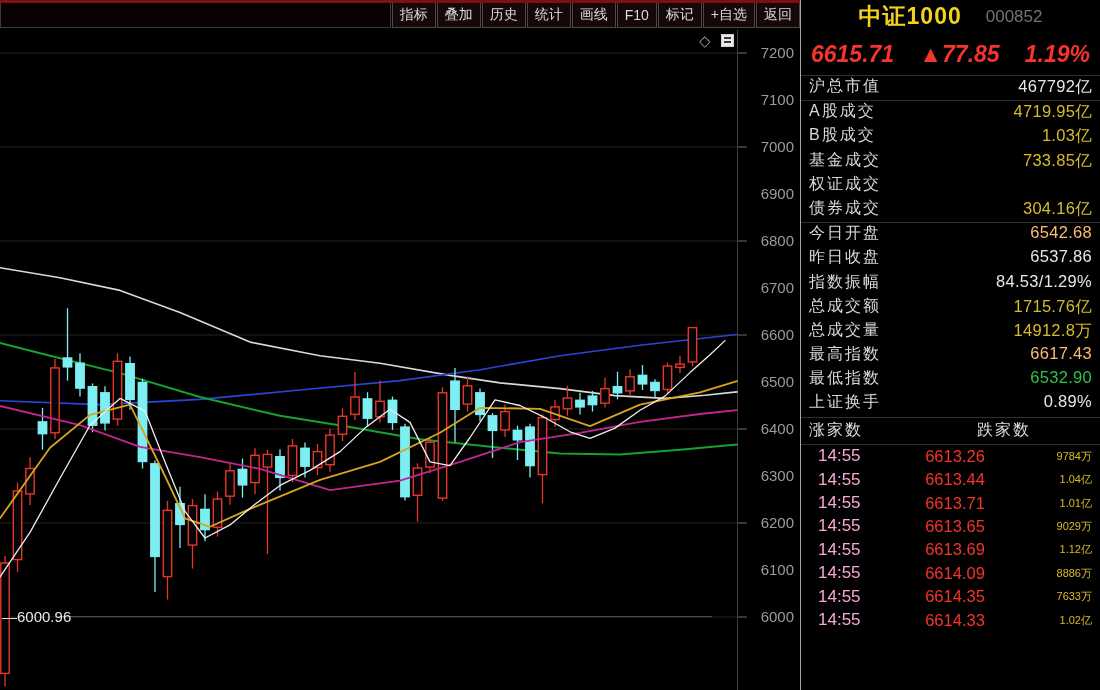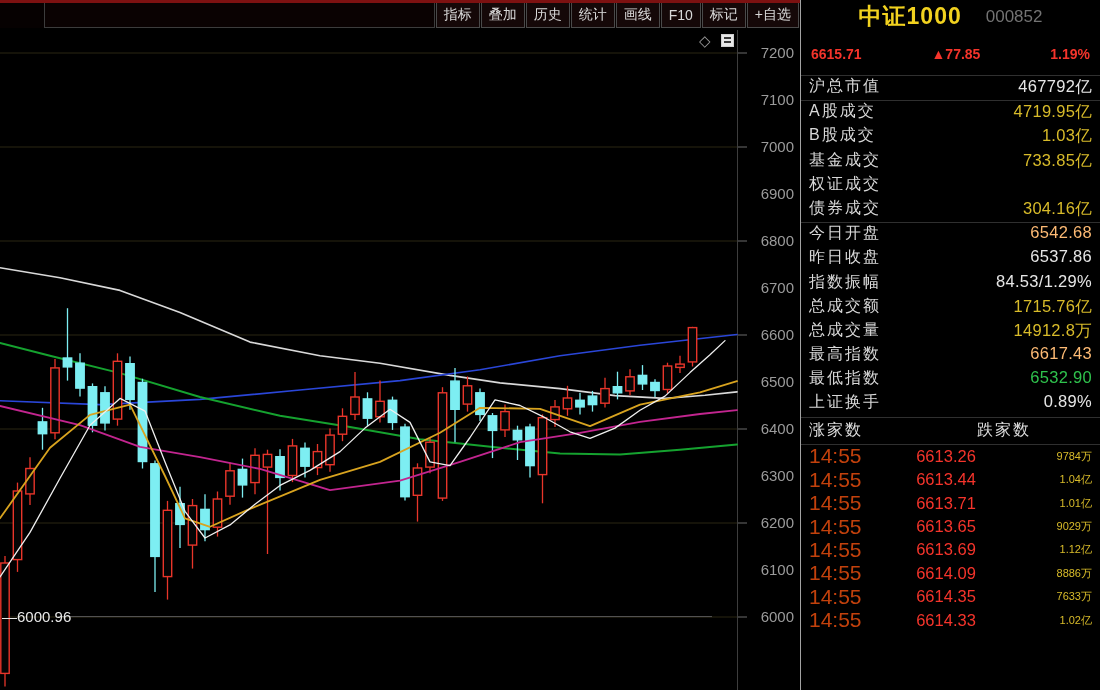--- a/index.html
+++ b/index.html
@@ -1,52 +1,52 @@
 <!DOCTYPE html>
 <html><head>
 <meta charset="utf-8">
 <style>
   html,body{margin:0;padding:0;background:#000;width:1100px;height:690px;overflow:hidden;
     font-family:"Liberation Sans","DejaVu Sans",sans-serif;-webkit-font-smoothing:antialiased;}
   #stage{position:relative;width:1100px;height:690px;background:#000;}
 
   
   #topline{position:absolute;top:0;left:0;width:1100px;height:3px;background:#7d1111;}
-  #topbar{position:absolute;top:3px;left:0;width:800px;height:25px;background:#060101;display:flex;padding-left:44px;}
+  #topbar{position:absolute;top:3px;left:0;width:800px;height:25px;background:#060101;display:flex;}
   #top-left-box{width:399px;box-sizing:border-box;border:1px solid #3c3c3c;border-top:none;background:#0a0202;}
   #tbtns{display:flex;flex:1;}
   .tbtn{box-sizing:border-box;border:1px solid #4a4a4a;border-top:none;background:#150808;color:#d9d9d9;
     font-size:14px;padding:0 7px;display:flex;align-items:center;margin-left:1px;white-space:nowrap;cursor:default;}
 
   
   #chart{position:absolute;left:0;top:30px;}
   .chart-icon{position:absolute;color:#9a9a9a;font-size:15px;line-height:15px;}
   #note-icon{position:absolute;left:721px;top:34px;width:13px;height:13px;box-sizing:border-box;
     border:1px solid #cfcfcf;background:#e9e9e9;}
   #note-icon i{display:block;height:2px;background:#3a3a3a;margin:2px 2px 0 2px;}
 
   
   #right-panel{position:absolute;left:800px;top:0;width:300px;height:690px;border-left:1px solid #a3a3a3;
     box-sizing:border-box;background:#000;}
   #rp-title{height:33px;display:flex;align-items:center;justify-content:center;}
   #rp-name{color:#f2d21f;font-size:23px;font-weight:bold;letter-spacing:1px;}
   #rp-code{color:#737373;font-size:17px;margin-left:24px;}
   #rp-quote{height:42px;display:flex;align-items:center;justify-content:space-between;
     padding:0 10px;border-bottom:1px solid #303030;}
-  #rp-quote span{color:#f5342b;font-size:14px;font-weight:bold;}
+  #rp-quote span{color:#f5342b;font-size:23px;font-weight:bold;font-style:italic;}
   .srow{display:flex;justify-content:space-between;height:24.2px;padding:0 8px;}
   .srow.sep{border-bottom:1px solid #2f2f2f;}
   .slabel{color:#d8d8d8;font-size:16px;letter-spacing:2px;}
   .sval{font-size:16.5px;letter-spacing:.3px;}
   .c-yellow{color:#d8bb2a}.c-white{color:#e6e6e6}.c-red{color:#fdba74}.c-green{color:#2fc24d}
   #udrow{display:flex;align-items:center;height:26px;padding:0 8px;border-bottom:1px solid #2f2f2f;gap:26px;}
   #udrow span{color:#dedede;font-size:16px;letter-spacing:2px;}
   #ud-up{width:142px;}
   .trow{display:flex;align-items:center;height:23.4px;padding:0 8px;}
-  .ttime{width:62px;color:#c2410c;font-size:21px;}
+  .ttime{width:62px;color:#f9a8d4;font-size:17px;margin-left:9px;}
   .tprice{width:150px;text-align:center;color:#f5342b;font-size:16.5px;}
   .tvol{flex:1;text-align:right;color:#d8bb2a;font-size:11px;}
 </style>
 </head>
 <body>
 
 <div id="stage">
 
   <div id="topline"></div>
 

